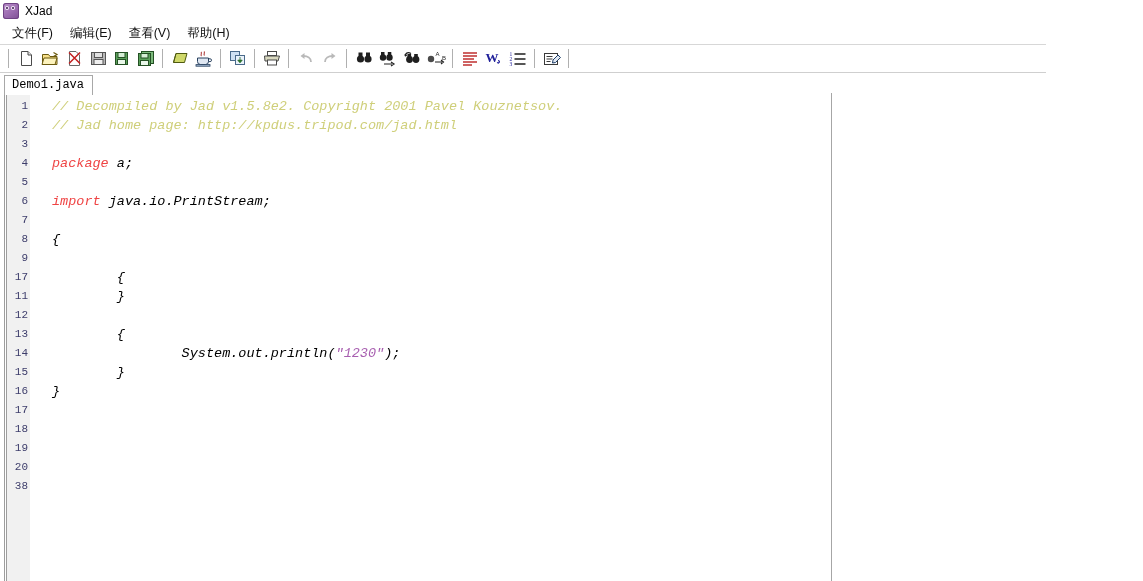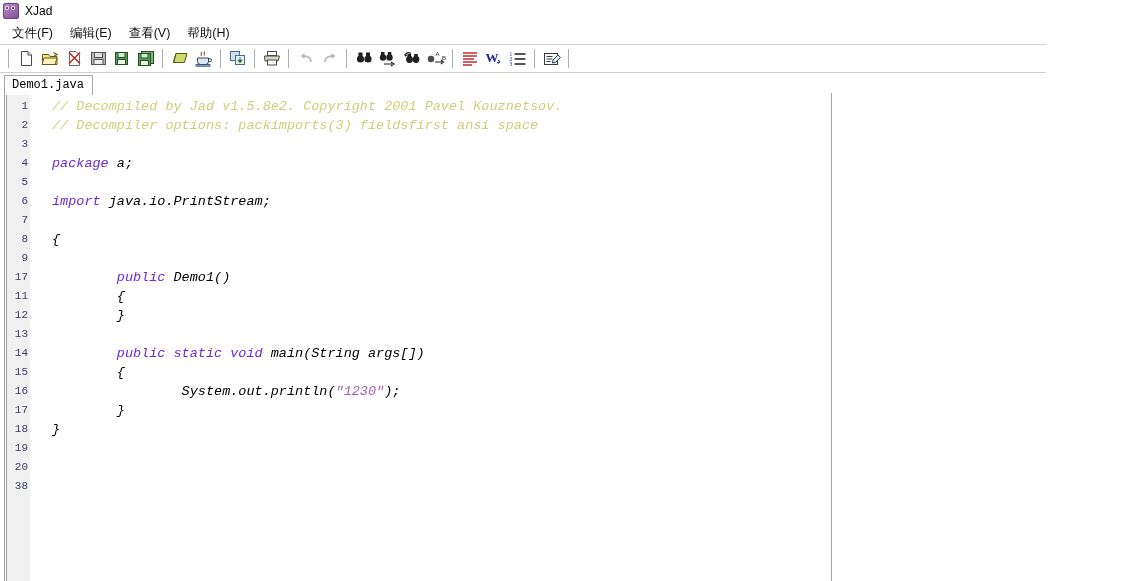--- a/index.html
+++ b/index.html
@@ -186,21 +186,21 @@
   .code-line {
     font-family: "Liberation Mono", monospace;
     font-size: 13.5px;
     font-style: italic;
     height: 19px;
     line-height: 19px;
     white-space: pre;
     color: #000000;
   }
   .tok-comment { color: #cfcf7a; }
-  .tok-kw      { color: #6d28d9; }
+  .tok-kw      { color: #ef4444; }
   .tok-plain   { color: #000000; }
   .tok-str     { color: #a85fb0; }
 
   .right-pane {
     flex: 1 1 auto;
     height: 100%;
     background: #ffffff;
   }
 </style>
 </head>
@@ -430,33 +430,31 @@
           <div class="ln">15</div>
           <div class="ln">16</div>
           <div class="ln">17</div>
           <div class="ln">18</div>
           <div class="ln">19</div>
           <div class="ln">20</div>
           <div class="ln">38</div>
         </div>
       <div class="code-area" id="code-area">
           <div class="code-line"><span class="tok-comment">// Decompiled by Jad v1.5.8e2. Copyright 2001 Pavel Kouznetsov.</span></div>
-          <div class="code-line"><span class="tok-comment">// Decompiler options: packimports(3) fieldsfirst ansi space</span></div>
+          <div class="code-line"><span class="tok-comment">// Jad home page: http://kpdus.tripod.com/jad.html</span></div>
           <div class="code-line">&nbsp;</div>
           <div class="code-line"><span class="tok-kw">package</span><span class="tok-plain"> a;</span></div>
           <div class="code-line">&nbsp;</div>
           <div class="code-line"><span class="tok-kw">import</span><span class="tok-plain"> java.io.PrintStream;</span></div>
           <div class="code-line">&nbsp;</div>
           <div class="code-line"><span class="tok-plain">{</span></div>
           <div class="code-line">&nbsp;</div>
-          <div class="code-line"><span class="tok-plain">        </span><span class="tok-kw">public</span><span class="tok-plain"> Demo1()</span></div>
           <div class="code-line"><span class="tok-plain">        {</span></div>
           <div class="code-line"><span class="tok-plain">        }</span></div>
           <div class="code-line">&nbsp;</div>
-          <div class="code-line"><span class="tok-plain">        </span><span class="tok-kw">public static void</span><span class="tok-plain"> main(String args[])</span></div>
           <div class="code-line"><span class="tok-plain">        {</span></div>
           <div class="code-line"><span class="tok-plain">                System.out.println(</span><span class="tok-str">"1230"</span><span class="tok-plain">);</span></div>
           <div class="code-line"><span class="tok-plain">        }</span></div>
           <div class="code-line"><span class="tok-plain">}</span></div>
         </div>
     </div>
     <div class="right-pane"></div>
   </div>
 
 </div>

